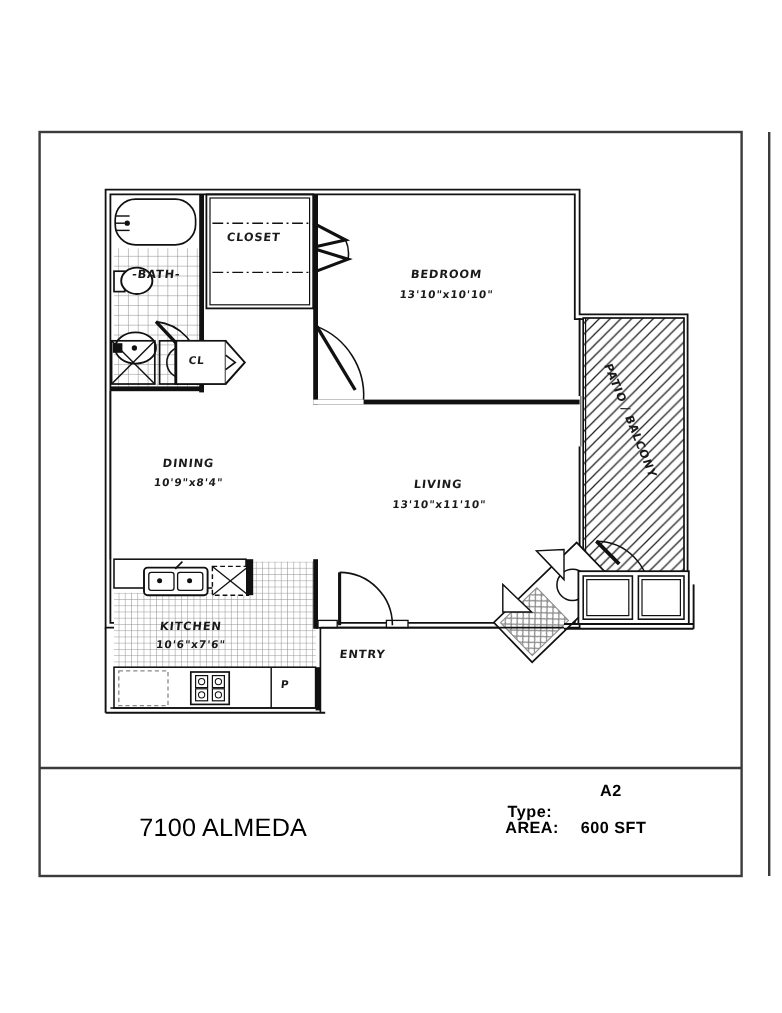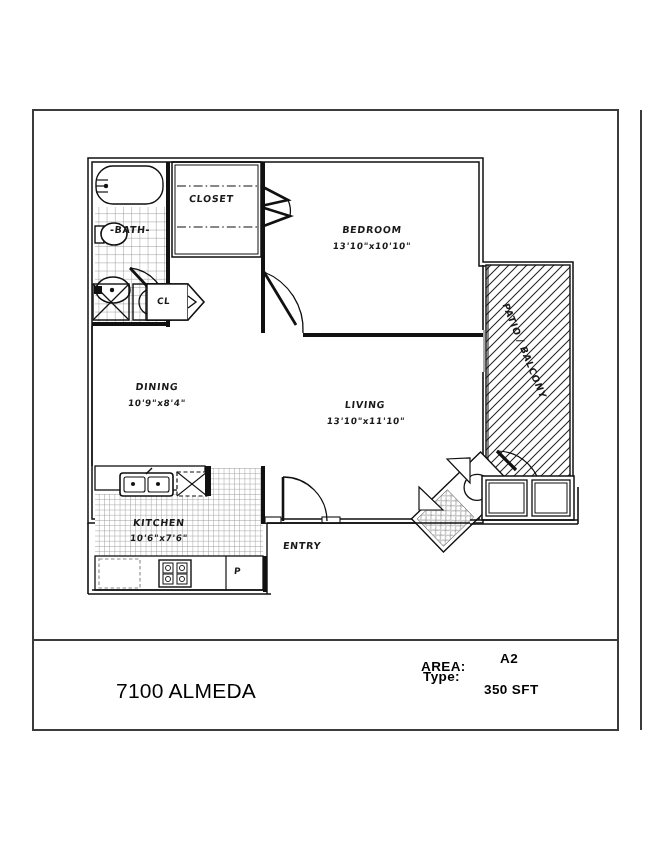--- a/index.html
+++ b/index.html
@@ -295,16 +295,16 @@
 
   <div class="txt-label hand small" style="left:234px; top:566px;">P</div>
 
   <div class="txt-label hand rot-vert" style="left:511px; top:302px;">PATIO / BALCONY</div>
 
   <div class="txt-label title-main" style="left:104px; top:679px;margin-left:12px;">7100 ALMEDA</div>
 
   <div class="txt-label title-meta" style="left:423px; top:669px;">Type:</div>
   <div class="txt-label title-meta" style="left:500px; top:651px;">A2</div>
 
-  <div class="txt-label title-meta" style="left:421px; top:659px;">AREA:</div>
-  <div class="txt-label title-meta" style="left:484px; top:682px;">350 SFT</div>
+  <div class="txt-label title-meta" style="left:421px; top:682px;">AREA:</div>
+  <div class="txt-label title-meta" style="left:484px; top:682px;">600 SFT</div>
 
 </div>
 
 </body></html>

